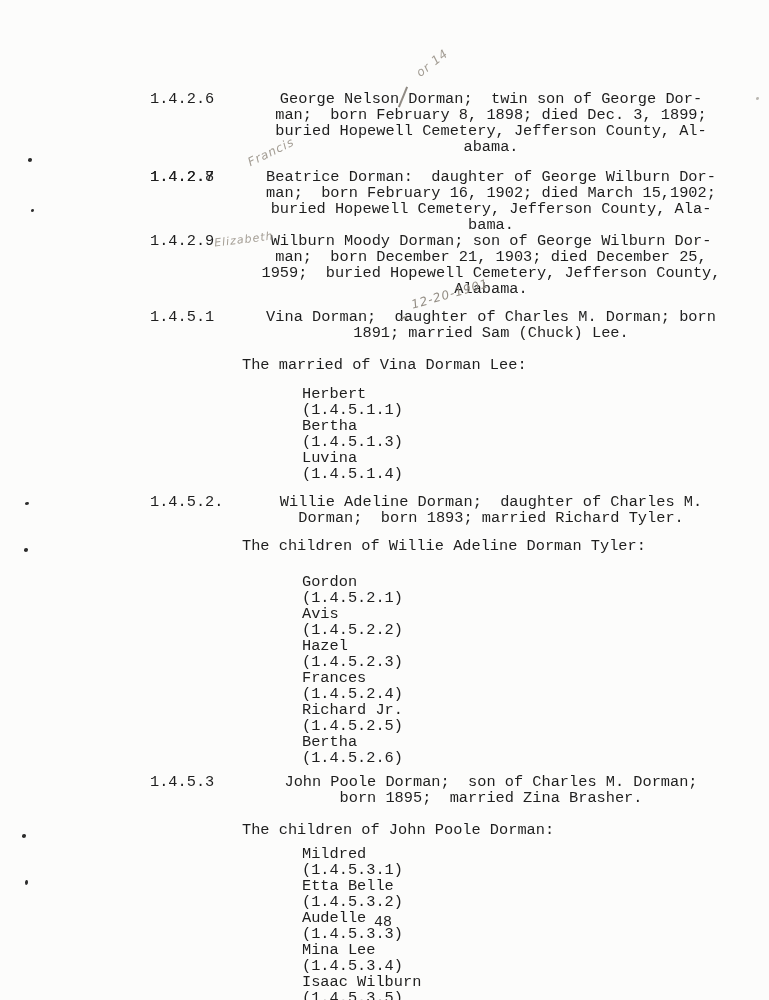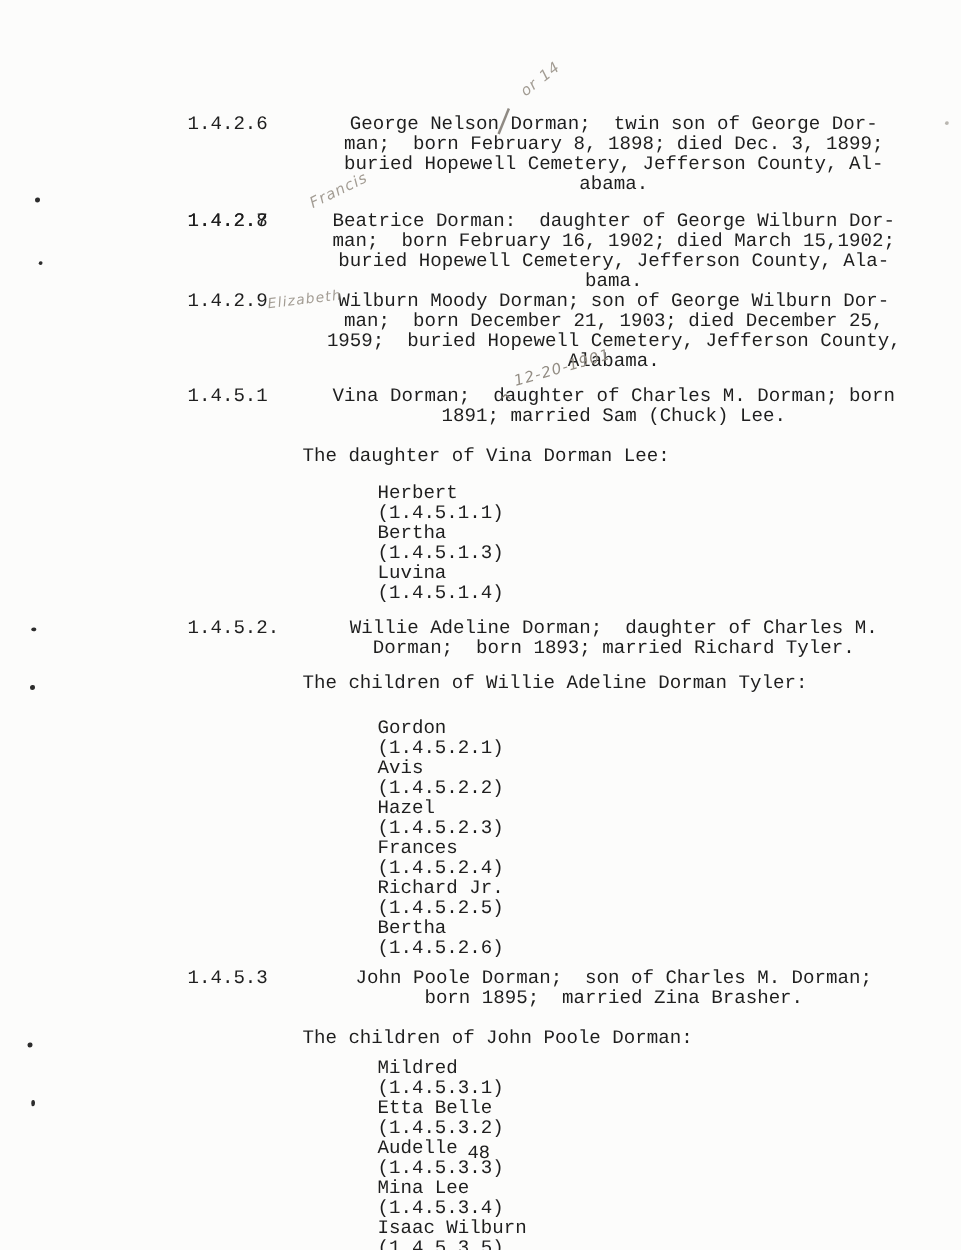--- a/index.html
+++ b/index.html
@@ -82,21 +82,21 @@
 1959;  buried Hopewell Cemetery, Jefferson County,
 Alabama.</div>
   </div>
 
   <div class="sec" style="margin-bottom:16px">
     <span class="sec-num">1.4.5.1</span>
     <div class="sec-text">Vina Dorman;  daughter of Charles M. Dorman; born
 1891; married Sam (Chuck) Lee.</div>
   </div>
 
-  <div class="kids-heading" style="margin-bottom:13px">The daughter of Vina Dorman Lee:</div>
+  <div class="kids-heading" style="margin-bottom:13px">The married of Vina Dorman Lee:</div>
 
   <div class="kids" style="margin-bottom:12px">
     <div class="kid">
       <span class="nm">Herbert</span>
       <span class="ref">(1.4.5.1.1)</span>
     </div>
     <div class="kid">
       <span class="nm">Bertha</span>
       <span class="ref">(1.4.5.1.3)</span>
     </div>

